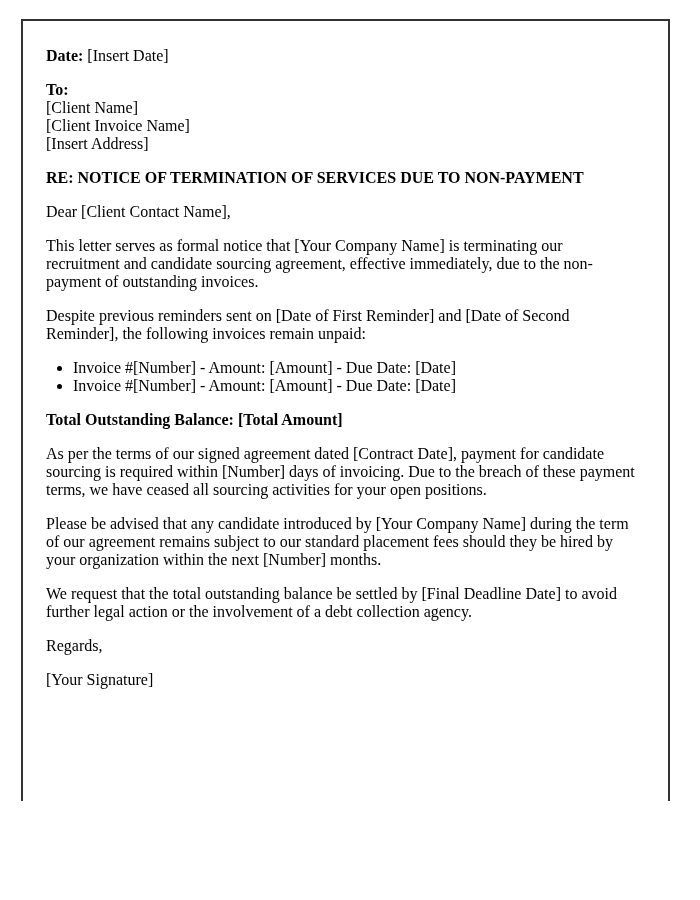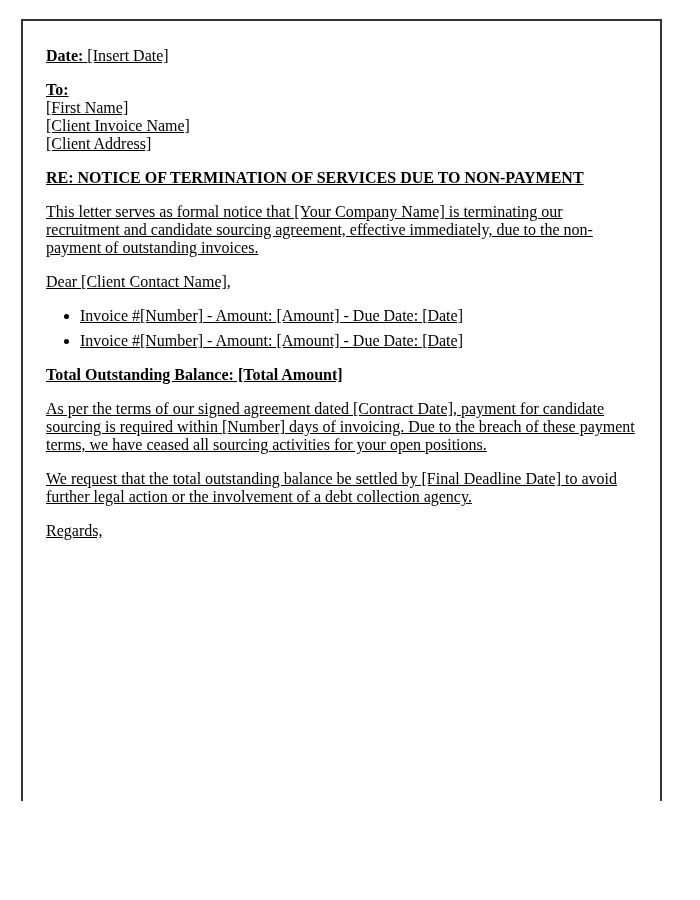--- a/index.html
+++ b/index.html
@@ -12,74 +12,76 @@
     height: 900px;
     overflow: hidden;
     font-family: "Liberation Serif", serif;
     color: #000000;
   }
   .letter-page {
     box-sizing: content-box;
     margin: 19px 0 0 21px;
     width: 590px;
     height: 770px;
-    padding: 10px 24px 0 23px;
+    padding: 10px 32px 0 23px;
     border: 2px solid #333333;
     border-bottom: none;
     overflow: hidden;
     background: #ffffff;
     font-size: 16px;
     line-height: 1.125;
-    text-decoration: underline;
   }
   .letter-page p {
     margin: 16px 0;
   }
   .bold {
     font-weight: bold;
   }
   ul.invoice-list {
     margin: 16px 0;
     padding-left: 27px;
     list-style-type: disc;
   }
   ul.invoice-list li {
-    margin: 7px;
+    margin: 0;
     padding: 0;
   }
 </style>
 </head>
 <body>
 
 <div class="letter-page">
 
   <p><span class="bold">Date:</span> <span>[Insert Date]</span></p>
 
   <p><span class="bold">To:</span><br>
-    <span>[First Name]</span><br>
+    <span>[Client Name]</span><br>
     <span>[Client Invoice Name]</span><br>
-    <span>[Client Address]</span></p>
+    <span>[Insert Address]</span></p>
 
   <p class="bold">RE: NOTICE OF TERMINATION OF SERVICES DUE TO NON-PAYMENT</p>
 
+  <p>Dear [Client Contact Name],</p>
+
   <p>This letter serves as formal notice that [Your Company Name] is terminating our recruitment and candidate sourcing agreement, effective immediately, due to the non-payment of outstanding invoices.</p>
 
-  <p>Dear [Client Contact Name],</p>
-
+  <p>Despite previous reminders sent on [Date of First Reminder] and [Date of Second Reminder], the following invoices remain unpaid:</p>
 
   <ul class="invoice-list">
     <li>Invoice #[Number] - Amount: [Amount] - Due Date: [Date]</li>
     <li>Invoice #[Number] - Amount: [Amount] - Due Date: [Date]</li>
   </ul>
 
   <p class="bold">Total Outstanding Balance: [Total Amount]</p>
 
   <p>As per the terms of our signed agreement dated [Contract Date], payment for candidate sourcing is required within [Number] days of invoicing. Due to the breach of these payment terms, we have ceased all sourcing activities for your open positions.</p>
 
+  <p>Please be advised that any candidate introduced by [Your Company Name] during the term of our agreement remains subject to our standard placement fees should they be hired by your organization within the next [Number] months.</p>
 
   <p>We request that the total outstanding balance be settled by [Final Deadline Date] to avoid further legal action or the involvement of a debt collection agency.</p>
 
 
   <p>Regards,</p>
 
+  <p>[Your Signature]</p>
 
 
 </div>
 
 </body></html>

